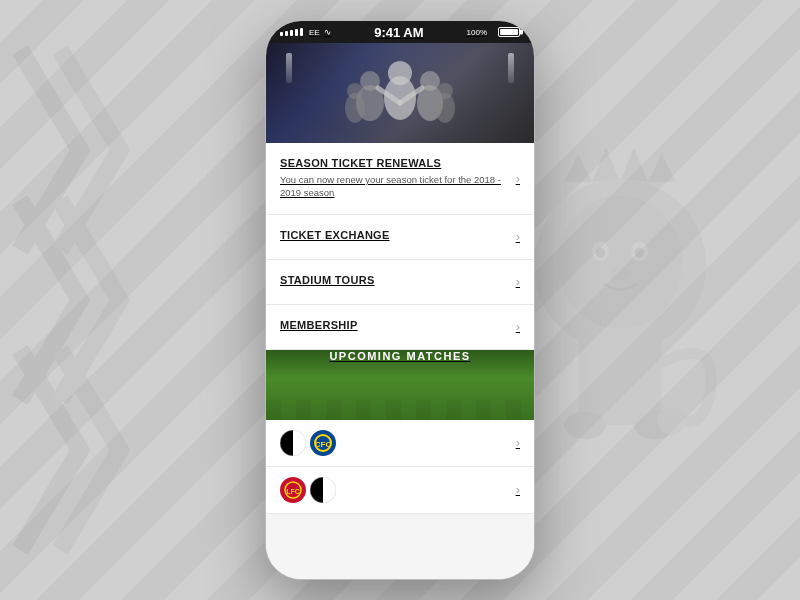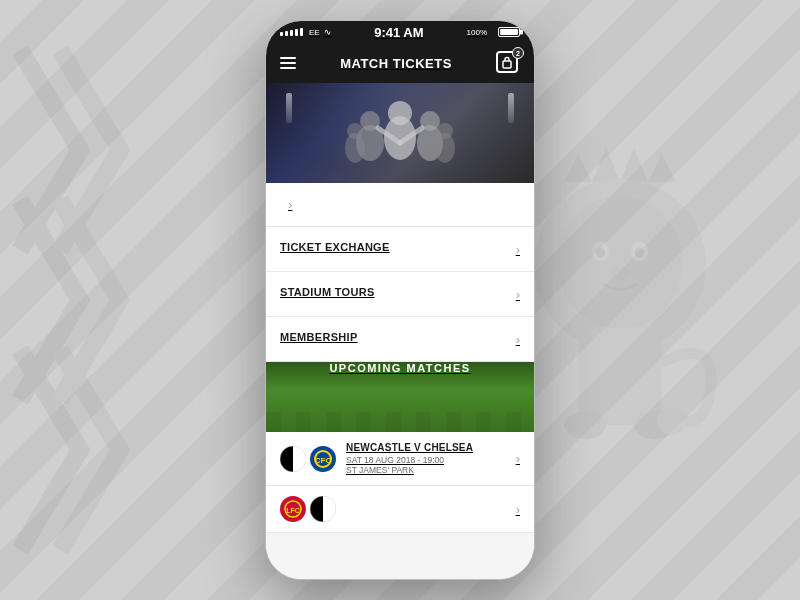--- a/index.html
+++ b/index.html
@@ -340,37 +340,20 @@
     </div>
     <span class="status-center">9:41 AM</span>
     <div class="status-right">
       <span class="status-text">100%</span>
       <div class="battery">
         <div class="battery-fill"></div>
       </div>
     </div>
   </div>
 
-  <div class="nav-bar">
-    <div class="hamburger">
-      <div class="hamburger-line"></div>
-      <div class="hamburger-line"></div>
-      <div class="hamburger-line"></div>
-    </div>
-    <span class="nav-title">MATCH TICKETS</span>
-    <div class="cart-badge">
-      <div class="cart-icon">
-        <svg width="14" height="14" viewBox="0 0 14 14">
-          <rect x="3" y="6" width="8" height="7" rx="1" fill="none" stroke="#fff" stroke-width="1.5"></rect>
-          <path d="M5,6 V4.5 a2,2 0 0,1 4,0 V6" fill="none" stroke="#fff" stroke-width="1.5"></path>
-        </svg>
-      </div>
-      <div class="badge">2</div>
-    </div>
-  </div>
 
   <div class="hero-image">
     <div class="hero-overlay"></div>
     <div class="stadium-lights"></div>
     <div class="stadium-lights2"></div>
 
     <svg style="position:absolute;bottom:0;left:50%;transform:translateX(-50%);width:200px;height:90px" viewBox="0 0 200 90">
 
       <ellipse cx="70" cy="50" rx="14" ry="18" fill="#999" opacity="0.6"></ellipse>
       <circle cx="70" cy="28" r="10" fill="#999" opacity="0.6"></circle>
@@ -384,20 +367,24 @@
       <circle cx="145" cy="38" r="8" fill="#888" opacity="0.5"></circle>
 
       <line x1="100" y1="50" x2="78" y2="35" stroke="#ccc" stroke-width="5" stroke-linecap="round" opacity="0.7"></line>
       <line x1="100" y1="50" x2="122" y2="35" stroke="#ccc" stroke-width="5" stroke-linecap="round" opacity="0.7"></line>
     </svg>
   </div>
 
   <div class="content">
 
     <div class="list-item">
+      <div class="list-item-content">
+        <div class="list-item-title">SEASON TICKET RENEWALS</div>
+        <div class="list-item-sub">You can now renew your season ticket for the 2018 - 2019 season</div>
+      </div>
       <span class="chevron">›</span>
     </div>
 
     <div class="list-item">
       <div class="list-item-content">
         <div class="list-item-title">TICKET EXCHANGE</div>
       </div>
       <span class="chevron">›</span>
     </div>
 
@@ -428,25 +415,20 @@
           <rect x="13" y="0" width="13" height="26" rx="0" fill="#fff"></rect>
           <circle cx="13" cy="13" r="13" fill="none" stroke="#ccc" stroke-width="0.5"></circle>
         </svg>
 
         <svg width="26" height="26" viewBox="0 0 26 26">
           <circle cx="13" cy="13" r="13" fill="#034694"></circle>
           <circle cx="13" cy="13" r="8" fill="none" stroke="#FFD700" stroke-width="2"></circle>
           <text x="13" y="17" text-anchor="middle" font-size="8" font-weight="bold" fill="#FFD700">CFC</text>
         </svg>
       </div>
-      <div class="match-info">
-        <div class="match-name">NEWCASTLE V CHELSEA</div>
-        <div class="match-date">SAT 18 AUG 2018 - 19:00</div>
-        <div class="match-venue">ST JAMES' PARK</div>
-      </div>
       <span class="chevron">›</span>
     </div>
 
     <div class="match-row">
       <div class="match-clubs">
 
         <svg width="26" height="26" viewBox="0 0 26 26">
           <circle cx="13" cy="13" r="13" fill="#C8102E"></circle>
           <circle cx="13" cy="13" r="8" fill="none" stroke="#FFD700" stroke-width="1.5"></circle>
           <text x="13" y="17" text-anchor="middle" font-size="7" font-weight="bold" fill="#FFD700">LFC</text>

